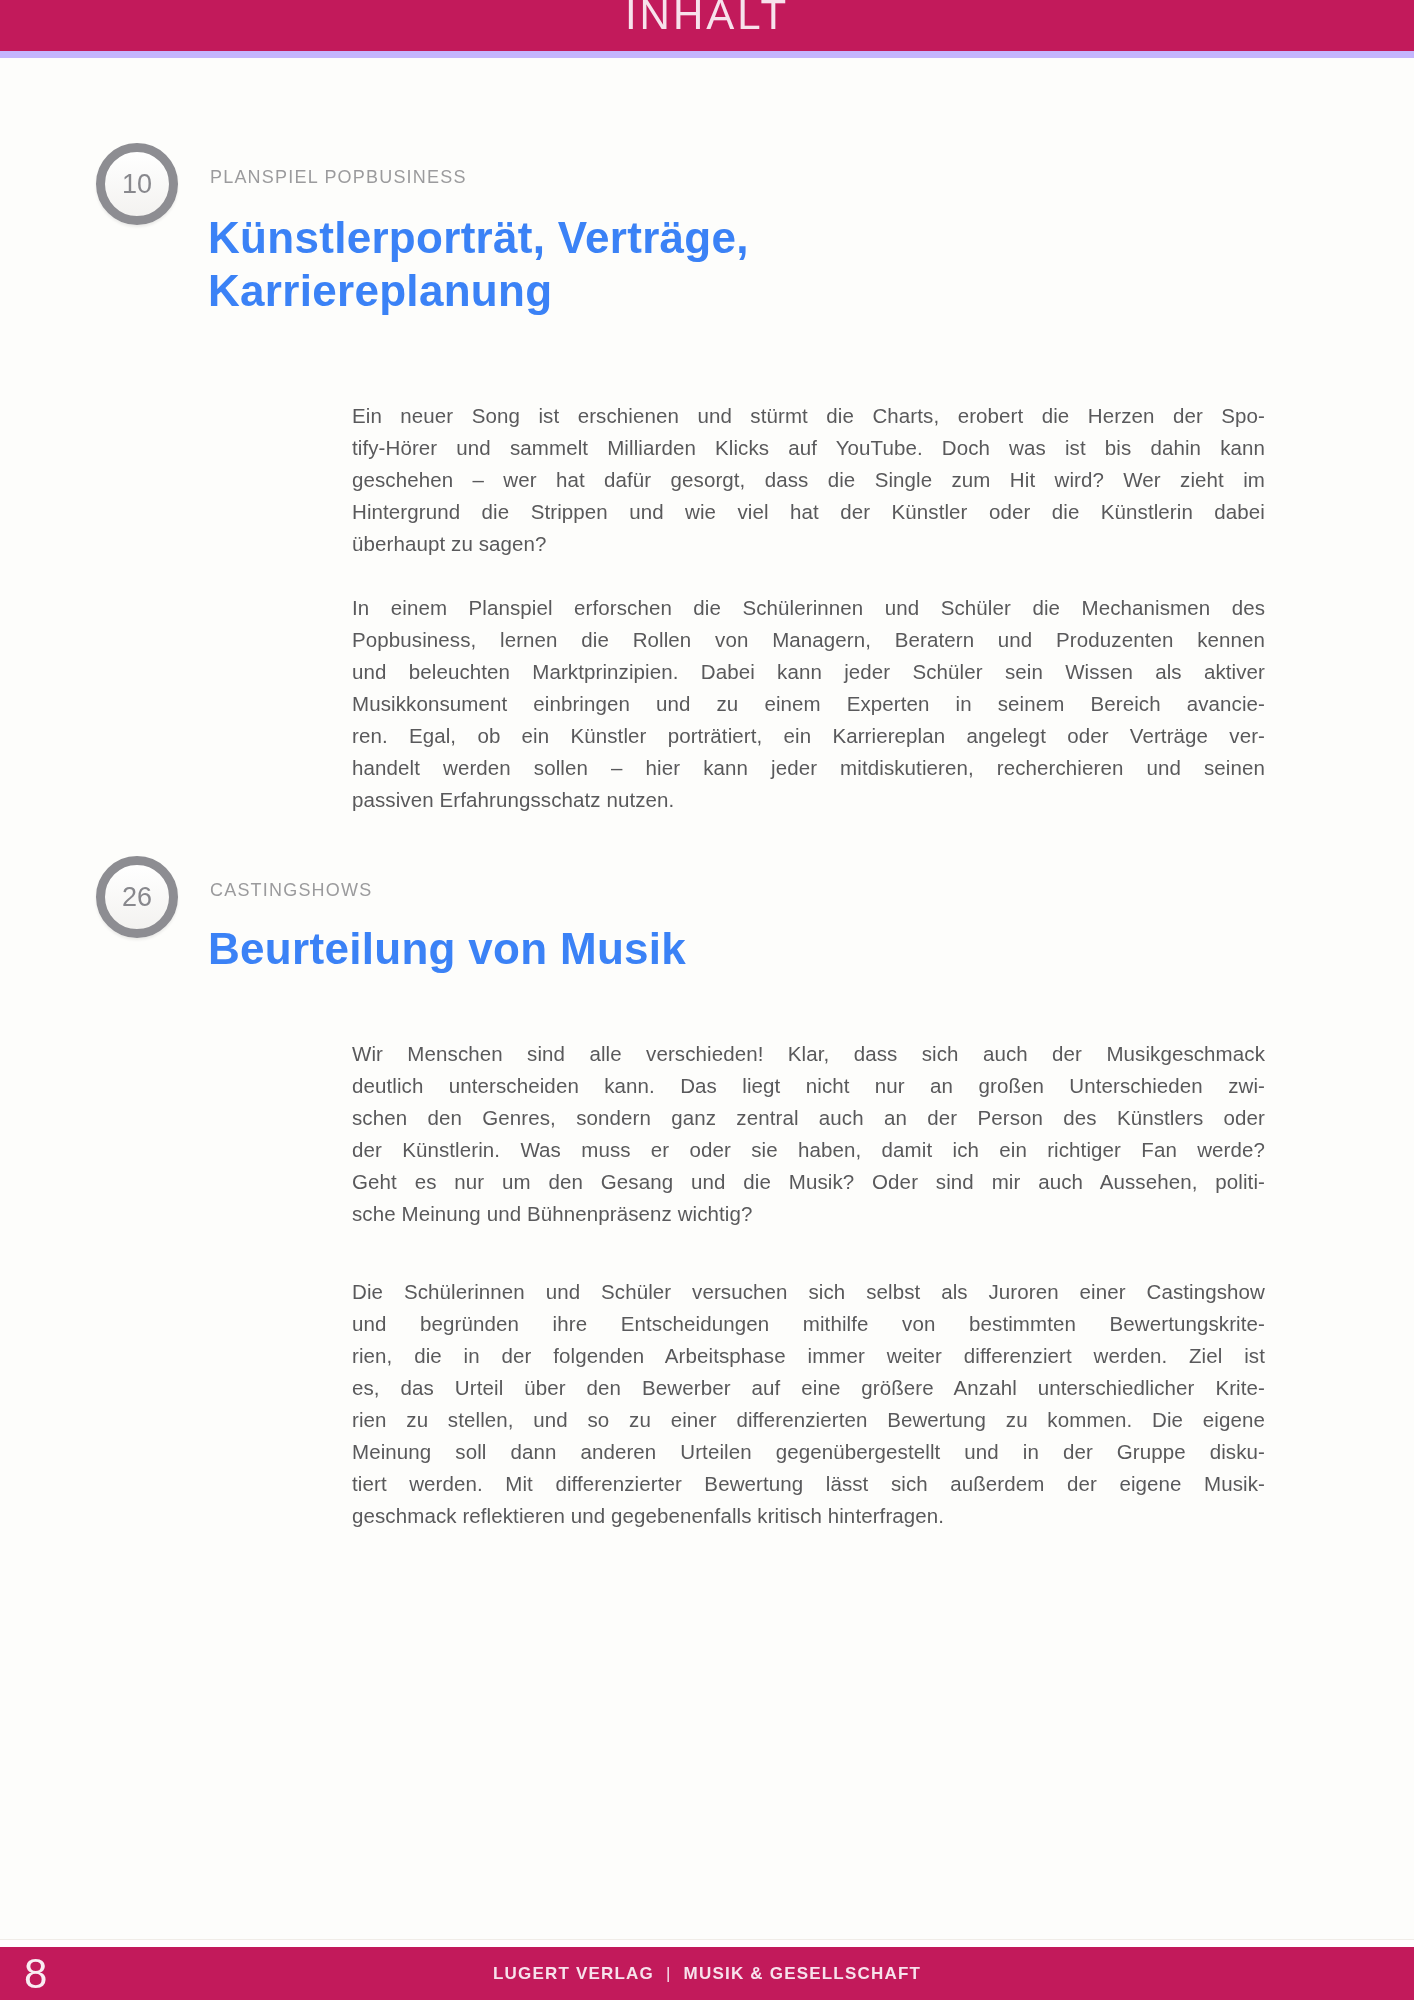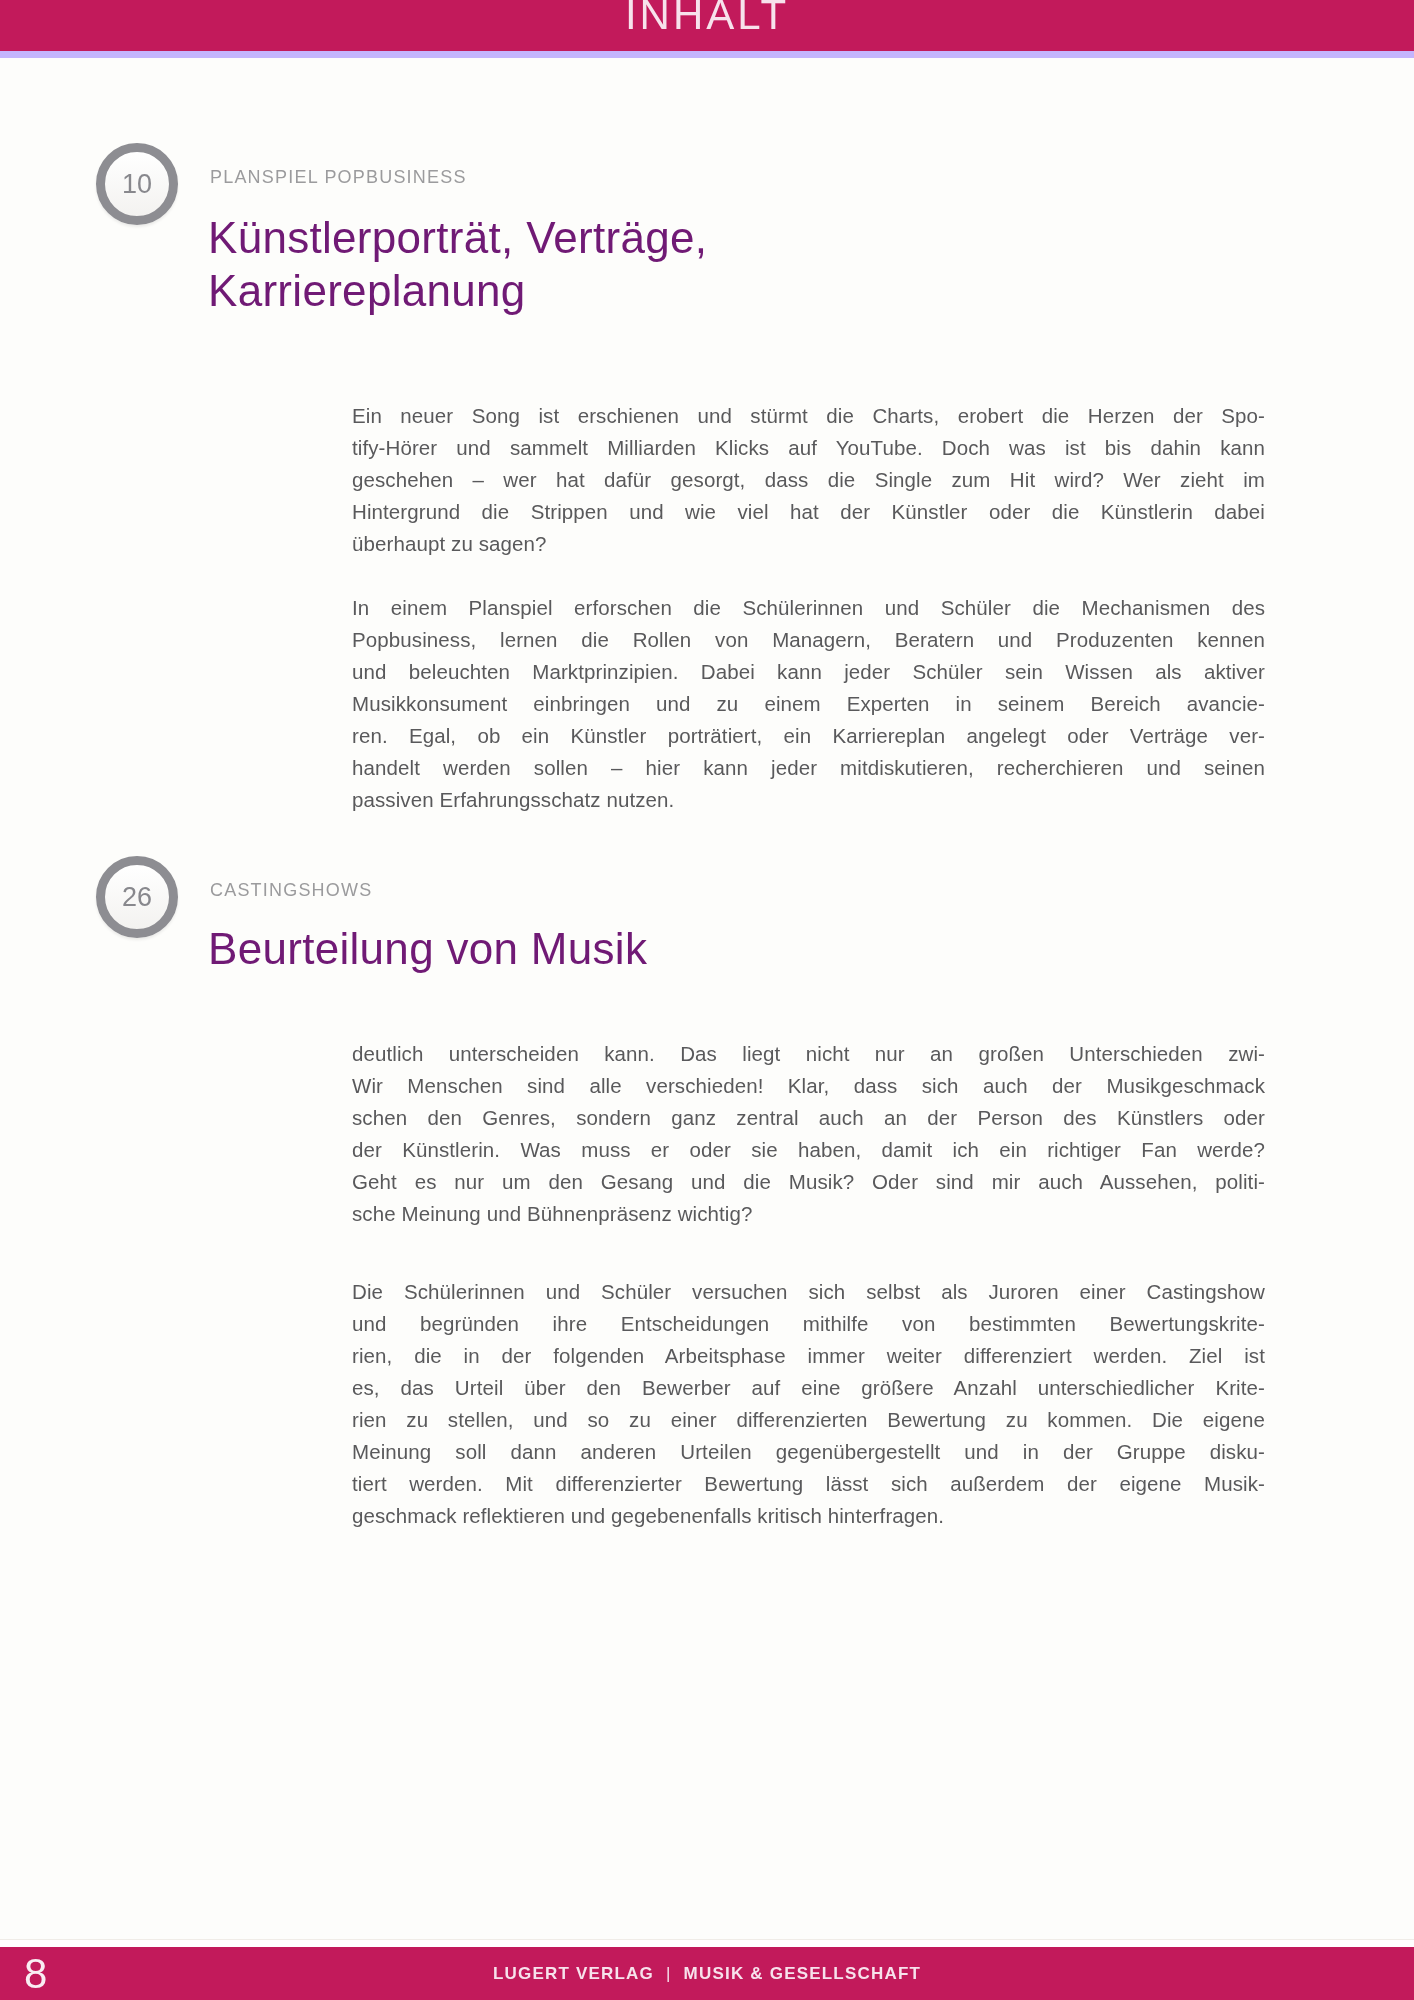--- a/index.html
+++ b/index.html
@@ -36,22 +36,22 @@
   .category{
     position:absolute;left:210px;
     font-size:18px;letter-spacing:1.2px;color:#9B9B9D;
     line-height:22px;font-weight:400;
   }
   .cat-1{top:166px;}
   .cat-2{top:879px;}
   
   .sec-title{
     position:absolute;left:208px;margin:0;
-    font-size:44px;line-height:53px;font-weight:400;
-    color:#701a75;letter-spacing:0.3px;
+    font-size:44px;line-height:53px;font-weight:700;
+    color:#3b82f6;letter-spacing:0.3px;
   }
   .title-1{top:211px;}
   .title-2{top:922px;}
   
   .para{position:absolute;left:352px;width:913px;}
   .p1{top:400px;}
   .p2{top:592px;}
   .p3{top:1038px;}
   .p4{top:1276px;}
   .line{
@@ -118,22 +118,22 @@
 
   <div class="badge badge-2">
     <span>26</span>
   </div>
   <div class="category cat-2">CASTINGSHOWS</div>
   <h2 class="sec-title title-2">
     <div>Beurteilung von Musik</div>
   </h2>
 
   <div class="para p3">
+    <div class="line j">Wir Menschen sind alle verschieden! Klar, dass sich auch der Musikgeschmack</div>
     <div class="line j">deutlich unterscheiden kann. Das liegt nicht nur an großen Unterschieden zwi-</div>
-    <div class="line j">Wir Menschen sind alle verschieden! Klar, dass sich auch der Musikgeschmack</div>
     <div class="line j">schen den Genres, sondern ganz zentral auch an der Person des Künstlers oder</div>
     <div class="line j">der Künstlerin. Was muss er oder sie haben, damit ich ein richtiger Fan werde?</div>
     <div class="line j">Geht es nur um den Gesang und die Musik? Oder sind mir auch Aussehen, politi-</div>
     <div class="line">sche Meinung und Bühnenpräsenz wichtig?</div>
   </div>
 
   <div class="para p4">
     <div class="line j">Die Schülerinnen und Schüler versuchen sich selbst als Juroren einer Castingshow</div>
     <div class="line j">und begründen ihre Entscheidungen mithilfe von bestimmten Bewertungskrite-</div>
     <div class="line j">rien, die in der folgenden Arbeitsphase immer weiter differenziert werden. Ziel ist</div>

